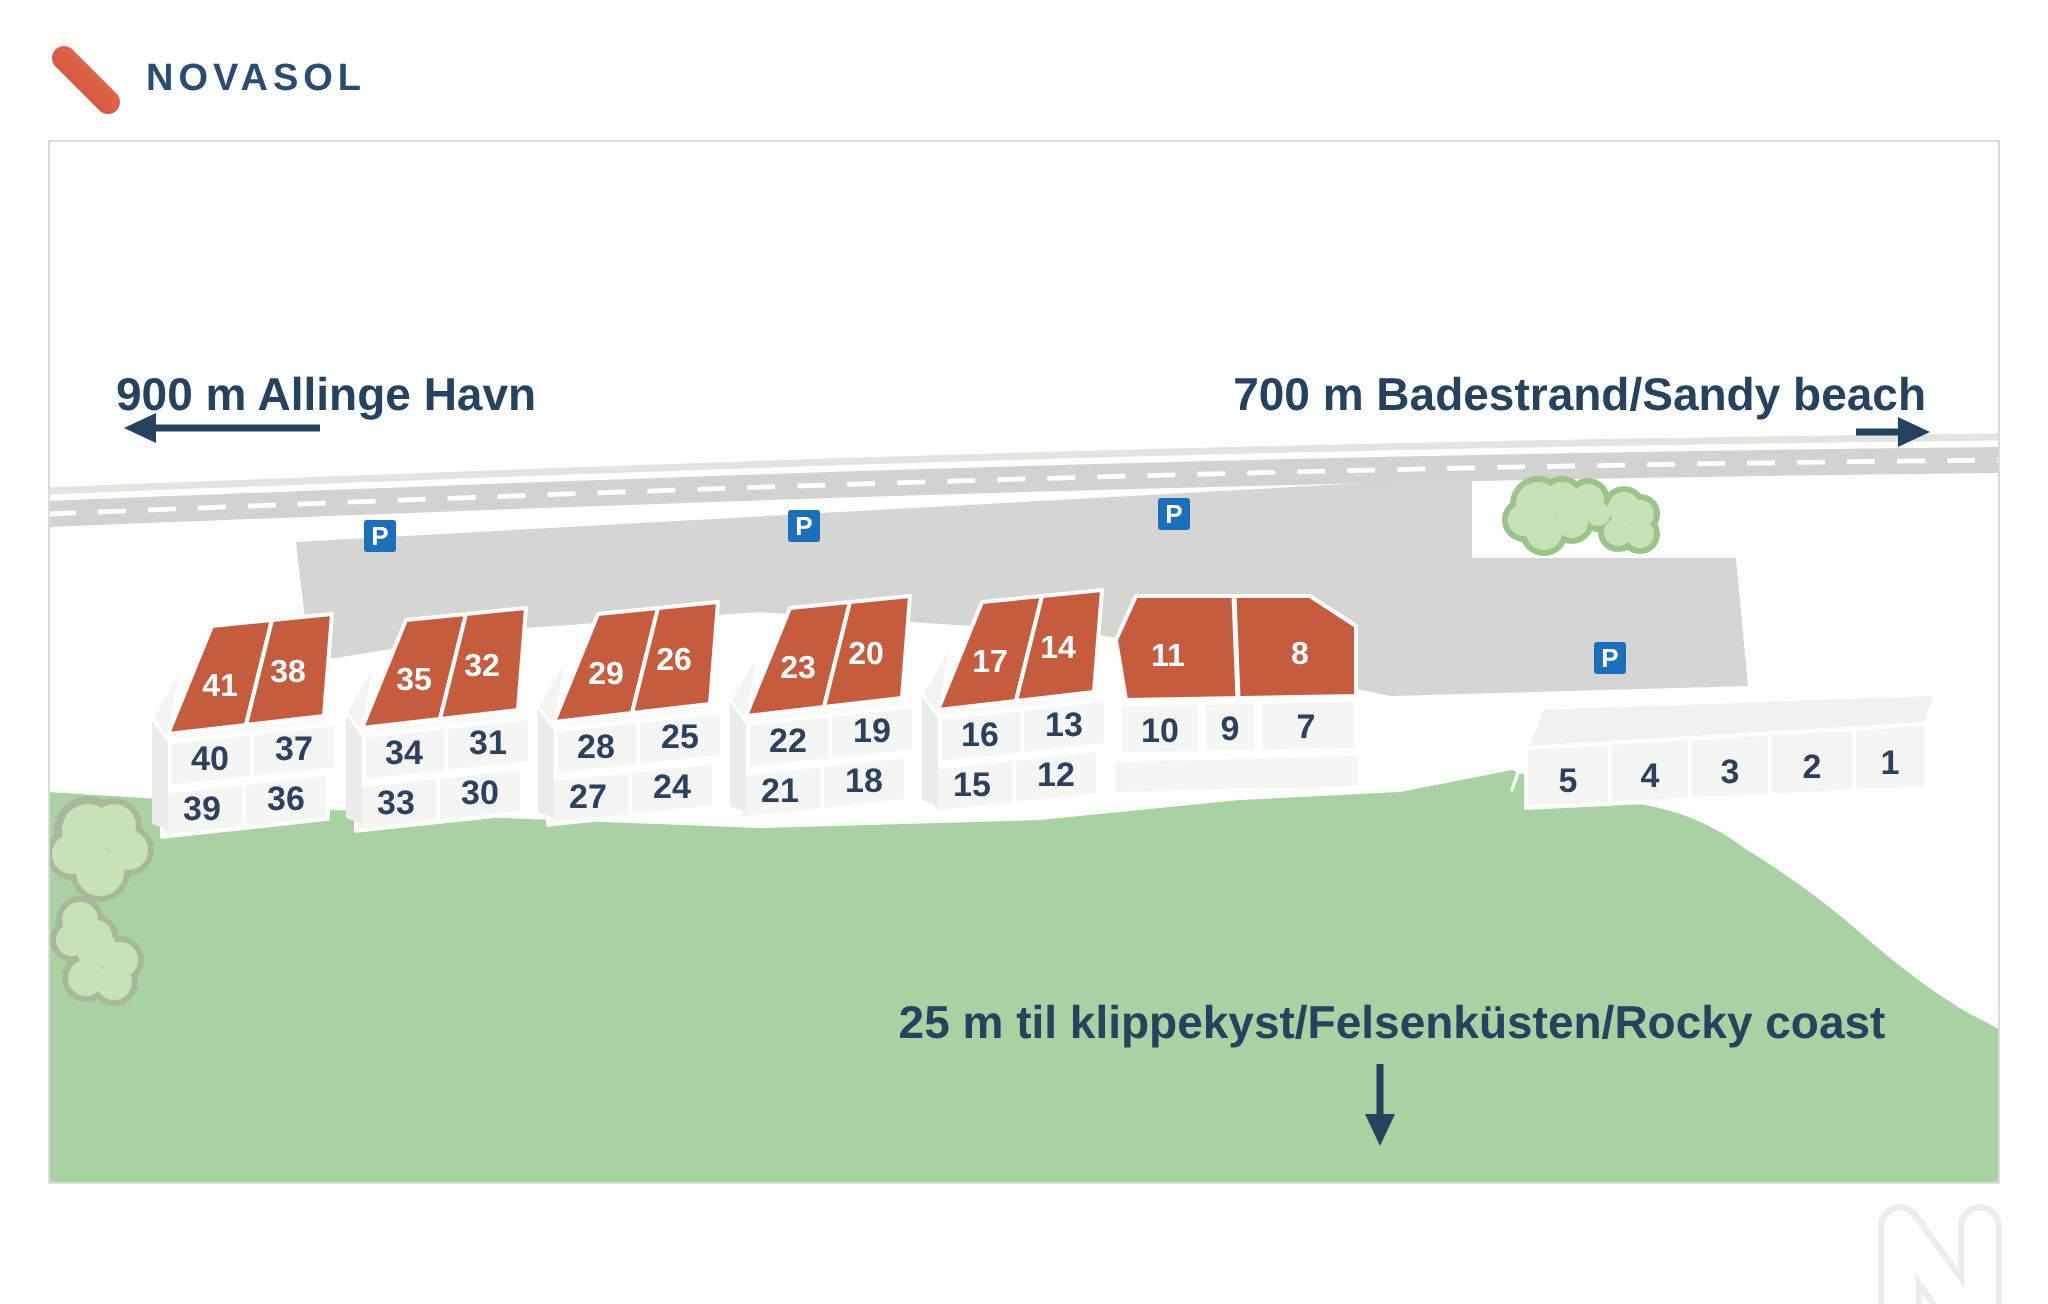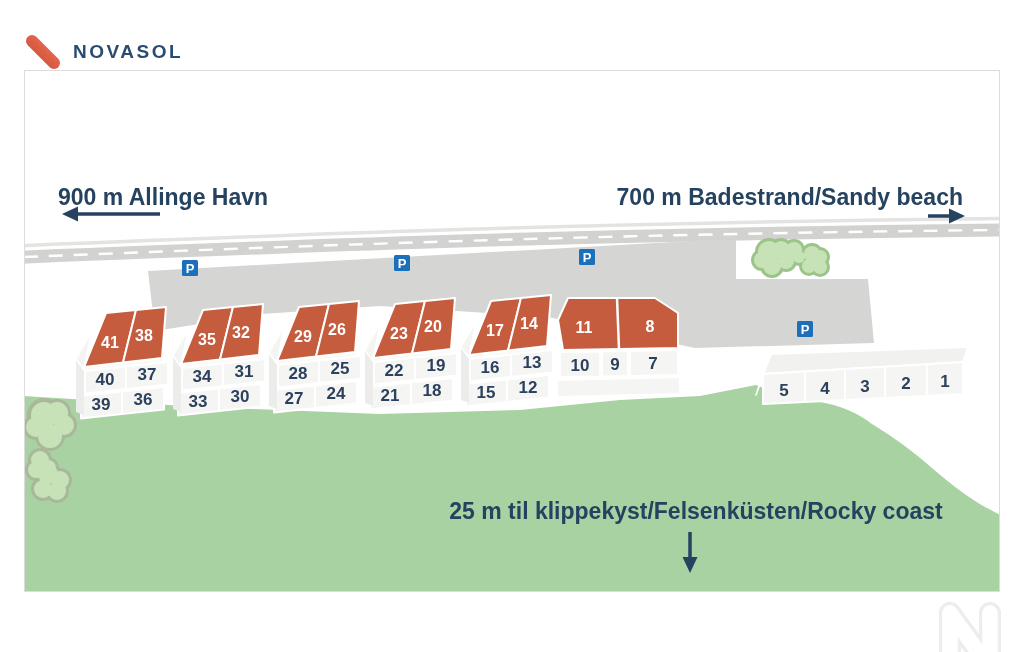--- a/index.html
+++ b/index.html
@@ -1,18 +1,18 @@
 <!DOCTYPE html>
 <html><head>
 <meta charset="utf-8">
 <style>
   html,body{margin:0;padding:0;background:#ffffff;}
   .page{position:relative;width:1024px;height:652px;background:#fff;overflow:hidden;
         font-family:"Liberation Sans",sans-serif;}
-  .header{position:absolute;left:24px;top:32px;display:flex;align-items:center;gap:11px;}
+  .header{position:absolute;left:24px;top:20px;display:flex;align-items:center;gap:11px;}
   .brand{color:#2b4c72;font-size:19px;font-weight:700;letter-spacing:2.5px;}
   .map{position:absolute;left:24px;top:70px;}
   .watermark{position:absolute;left:926px;top:598px;}
 
   
   .border{fill:none;stroke:#dcdcdc;stroke-width:1;}
   .shoulder{fill:none;stroke:#e3e3e1;stroke-width:3.5;}
   .roadbed{fill:none;stroke:#d2d2d0;stroke-width:13;}
   .roaddash{fill:none;stroke:#ffffff;stroke-width:2.4;stroke-dasharray:14 11;}
   .parking{fill:#d5d5d3;}

